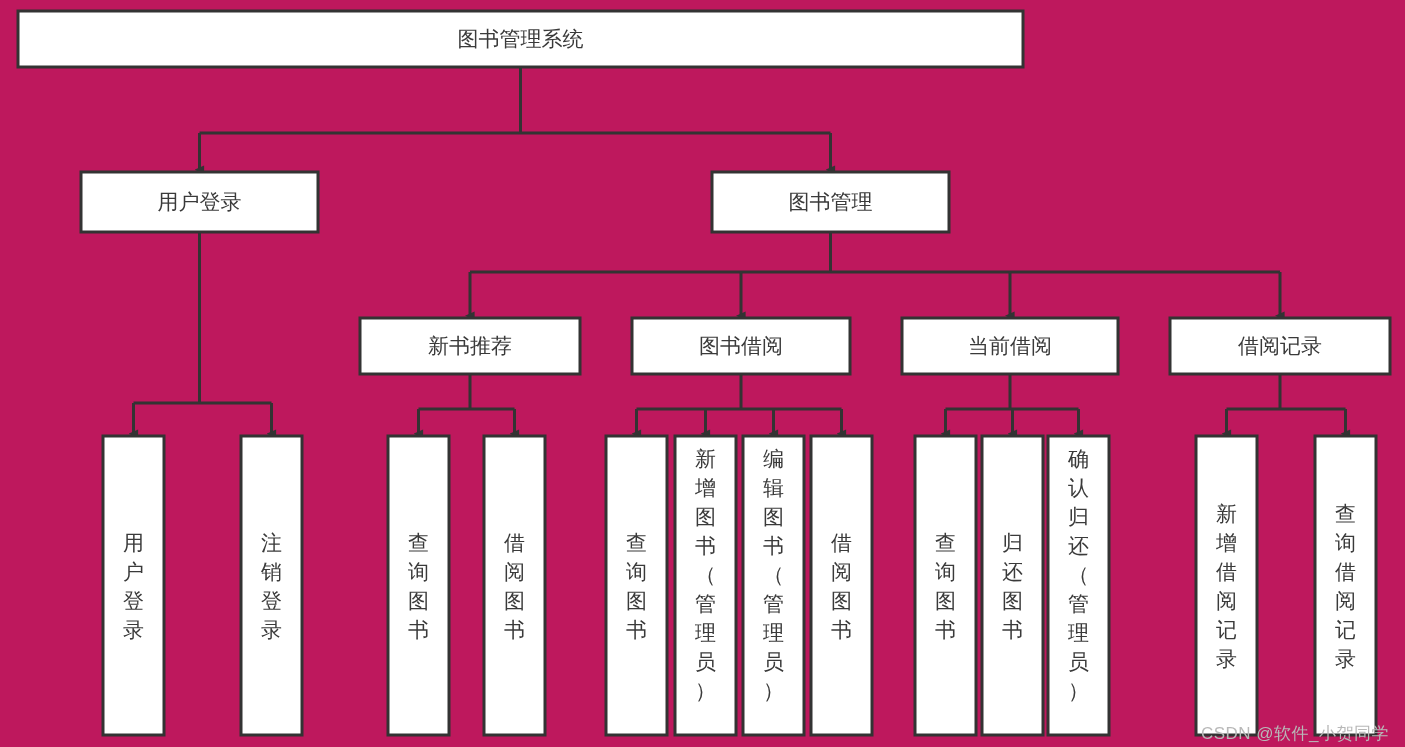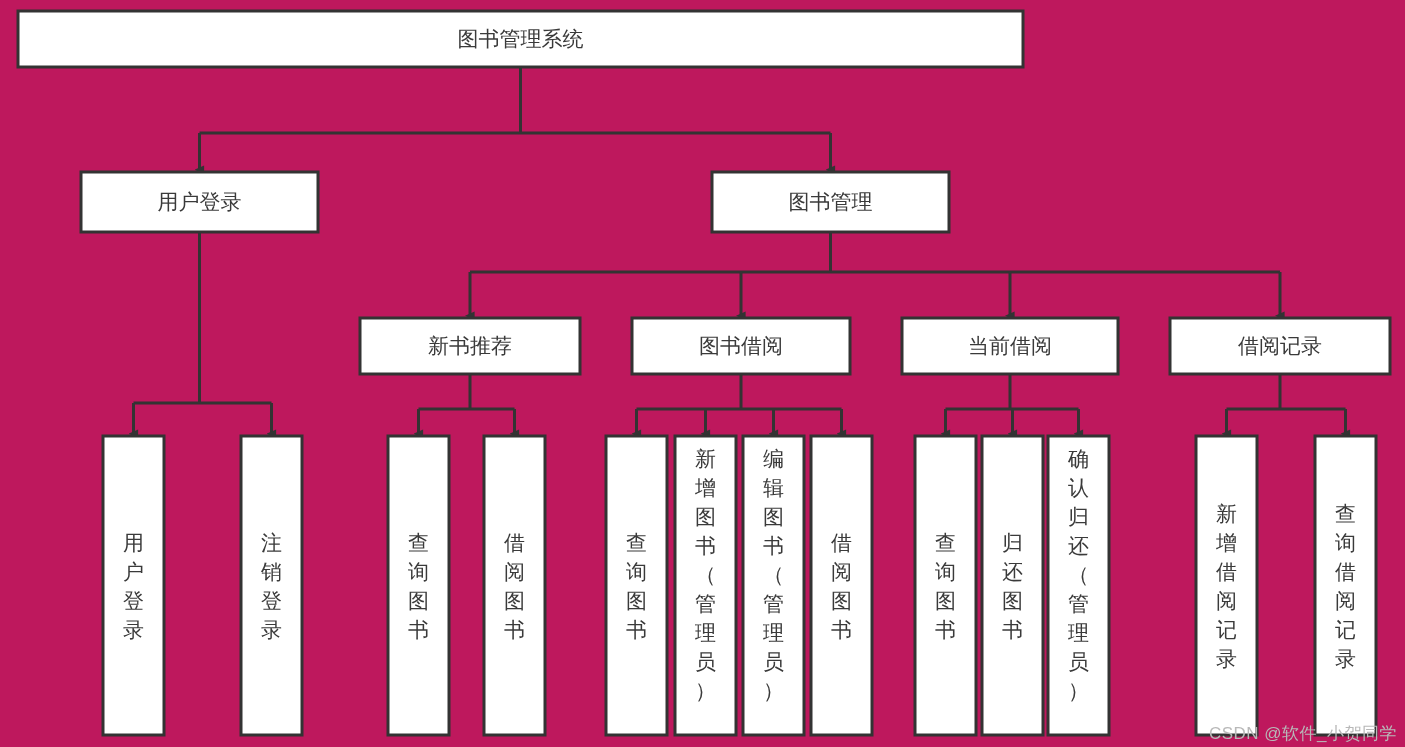--- a/index.html
+++ b/index.html
@@ -19,21 +19,21 @@
   }
   .leaf-text{
     fill:#3a3a3a;
     font-family:"Liberation Sans","DejaVu Sans",sans-serif;
     font-size:21px;
     text-anchor:middle;
   }
   .edge{stroke:#333333;stroke-width:3;fill:none;}
   .watermark{
     position:absolute;
-    right:8px;bottom:2px;
+    right:16px;bottom:2px;
     color:#b8b8b8;
     font-size:17px;
     font-family:"Liberation Sans","DejaVu Sans",sans-serif;
     letter-spacing:0.5px;
     white-space:nowrap;
     pointer-events:none;
   }
 </style>
 </head>
 <body>

